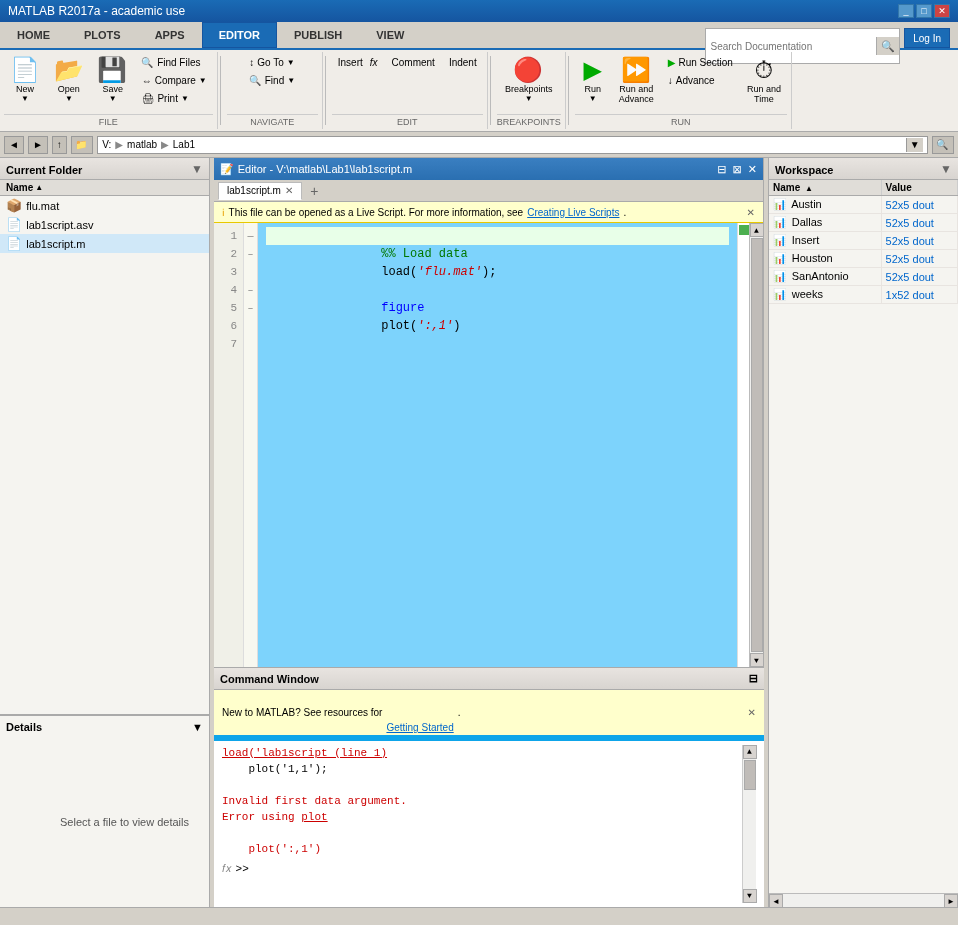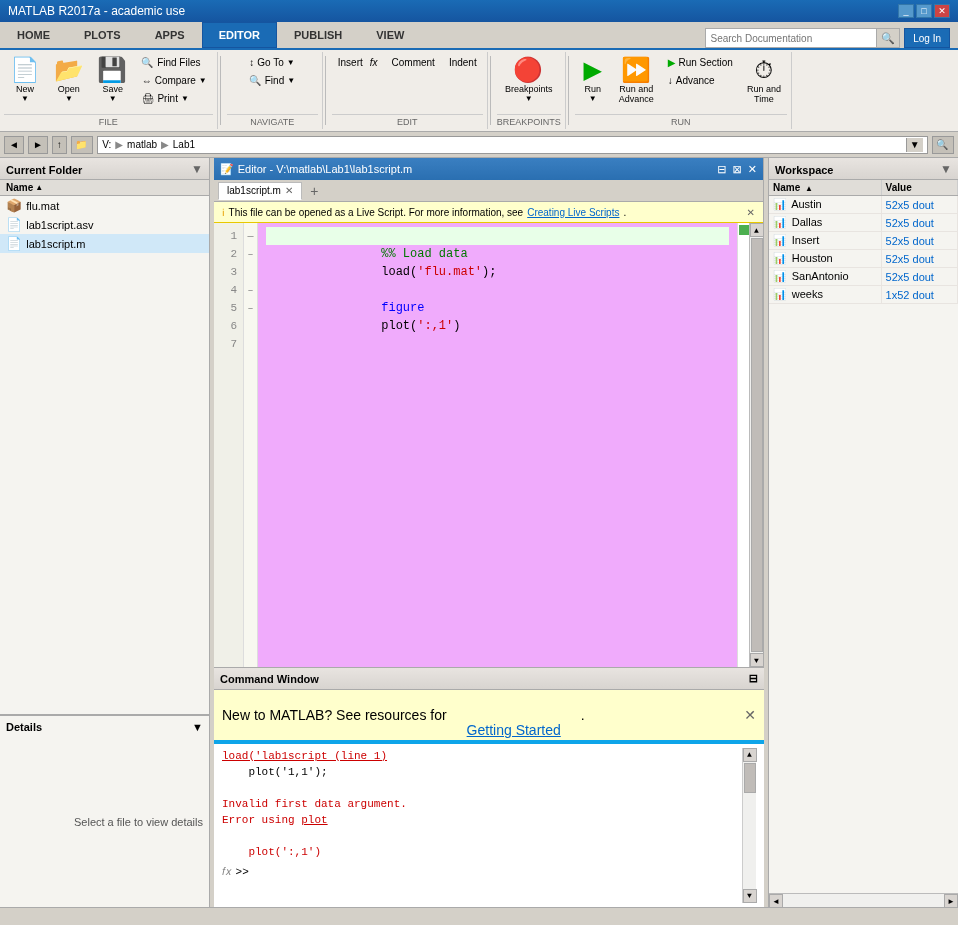--- a/index.html
+++ b/index.html
@@ -111,21 +111,21 @@
       background: transparent;
     }
     .ribbon-col { display: flex; flex-direction: column; gap: 1px; justify-content: flex-start; }
     .search-box {
       display: flex;
       align-items: center;
       border: 1px solid #aaa;
       background: white;
       margin-left: auto;
       margin-right: 4px;
-      height: 20px;
+      height: 36px;
       align-self: flex-start;
       margin-top: 4px;
     }
     .search-box input {
       border: none; outline: none; font-size: 10px; padding: 0 4px; width: 160px; height: 18px;
     }
     .search-box-btn {
       background: #d4d0c8; border-left: 1px solid #aaa; padding: 0 4px; cursor: pointer; height: 18px;
       display: flex; align-items: center;
     }
@@ -215,21 +215,21 @@
       justify-content: space-between;
       height: 22px;
     }
     .details-content {
       flex: 1;
       padding: 6px;
       font-size: 11px;
       color: #555;
       display: flex;
       align-items: center;
-      justify-content: flex-end;
+      justify-content: center;
       margin-left: 40px;
     }
     
     
     .center-panel {
       flex: 1;
       display: flex;
       flex-direction: column;
       overflow: hidden;
     }
@@ -318,25 +318,25 @@
       display: flex;
       flex-direction: column;
       padding-top: 4px;
     }
     .line-marker { height: 18px; display: flex; align-items: center; justify-content: center; font-size: 9px; color: #888; }
     .code-content {
       flex: 1;
       padding: 4px 8px;
       overflow: auto;
       line-height: 18px;
-      background: #f0abfc;
+      background: #7dd3fc;
       color: #000;
     }
     .code-comment { color: #007700; }
-    .code-string { color: #cc0000; }
+    .code-string { color: #cc0000; font-style: italic; }
     .code-keyword { color: #0000ff; }
     .code-line { height: 18px; white-space: pre; }
     .section-marker { background: #e8ffe8; }
     .code-right-bar {
       width: 12px;
       background: white;
       border-left: 1px solid #ddd;
     }
     .code-right-indicator { width: 10px; height: 10px; background: #4caf50; margin: 2px 1px; }
     
@@ -353,26 +353,26 @@
       display: flex;
       align-items: center;
       padding: 2px 6px;
       height: 22px;
       font-size: 11px;
       font-weight: bold;
     }
     .cmd-title-right { margin-left: auto; }
     .cmd-notification {
       background: #ffffcc;
-      border-bottom: 4px solid #0ea5e9;
+      border-bottom: 6px solid #0ea5e9;
       padding: 2px 8px;
-      font-size: 14px;
-      display: flex;
-      align-items: center;
-      gap: 20px;
+      font-size: 10px;
+      display: flex;
+      align-items: center;
+      gap: 4px;
     }
     .cmd-notification-link { color: #0066cc; text-decoration: underline; cursor: pointer; margin-top: 30px; }
     .cmd-notification-close { margin-left: auto; cursor: pointer; color: #666; }
     .cmd-content {
       flex: 1;
       font-family: 'Courier New', monospace;
       font-size: 11px;
       background: white;
       padding: 4px 8px;
       overflow-y: auto;

